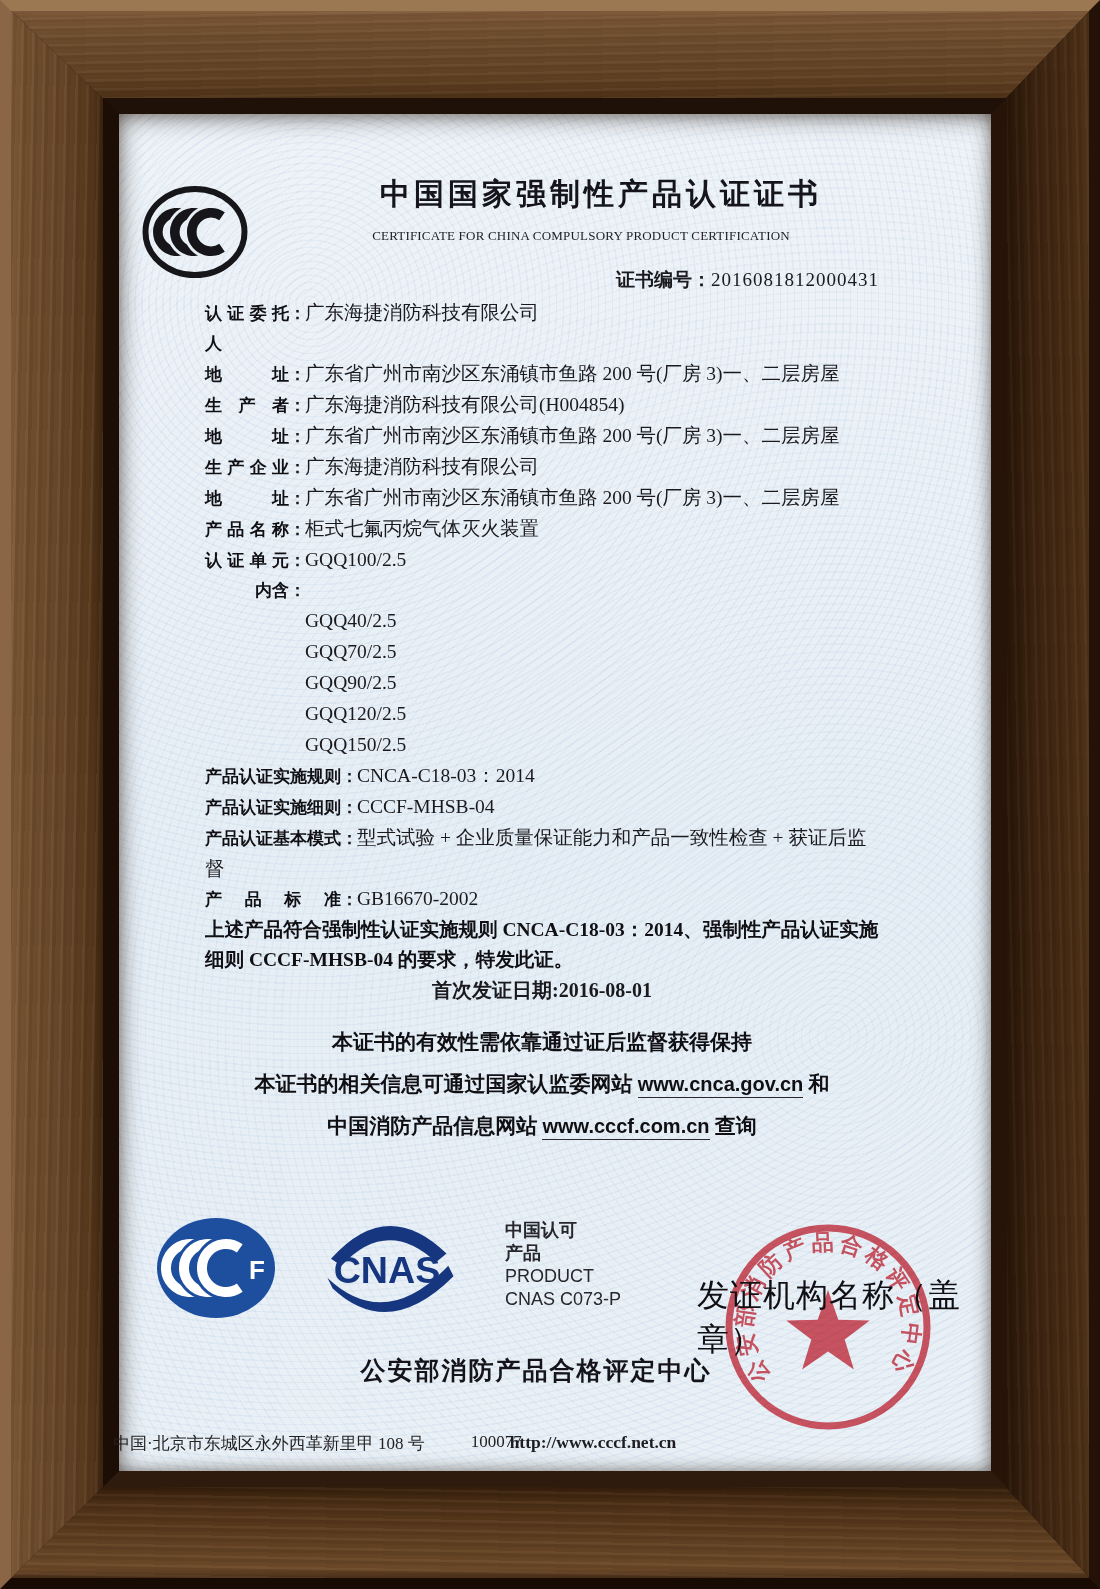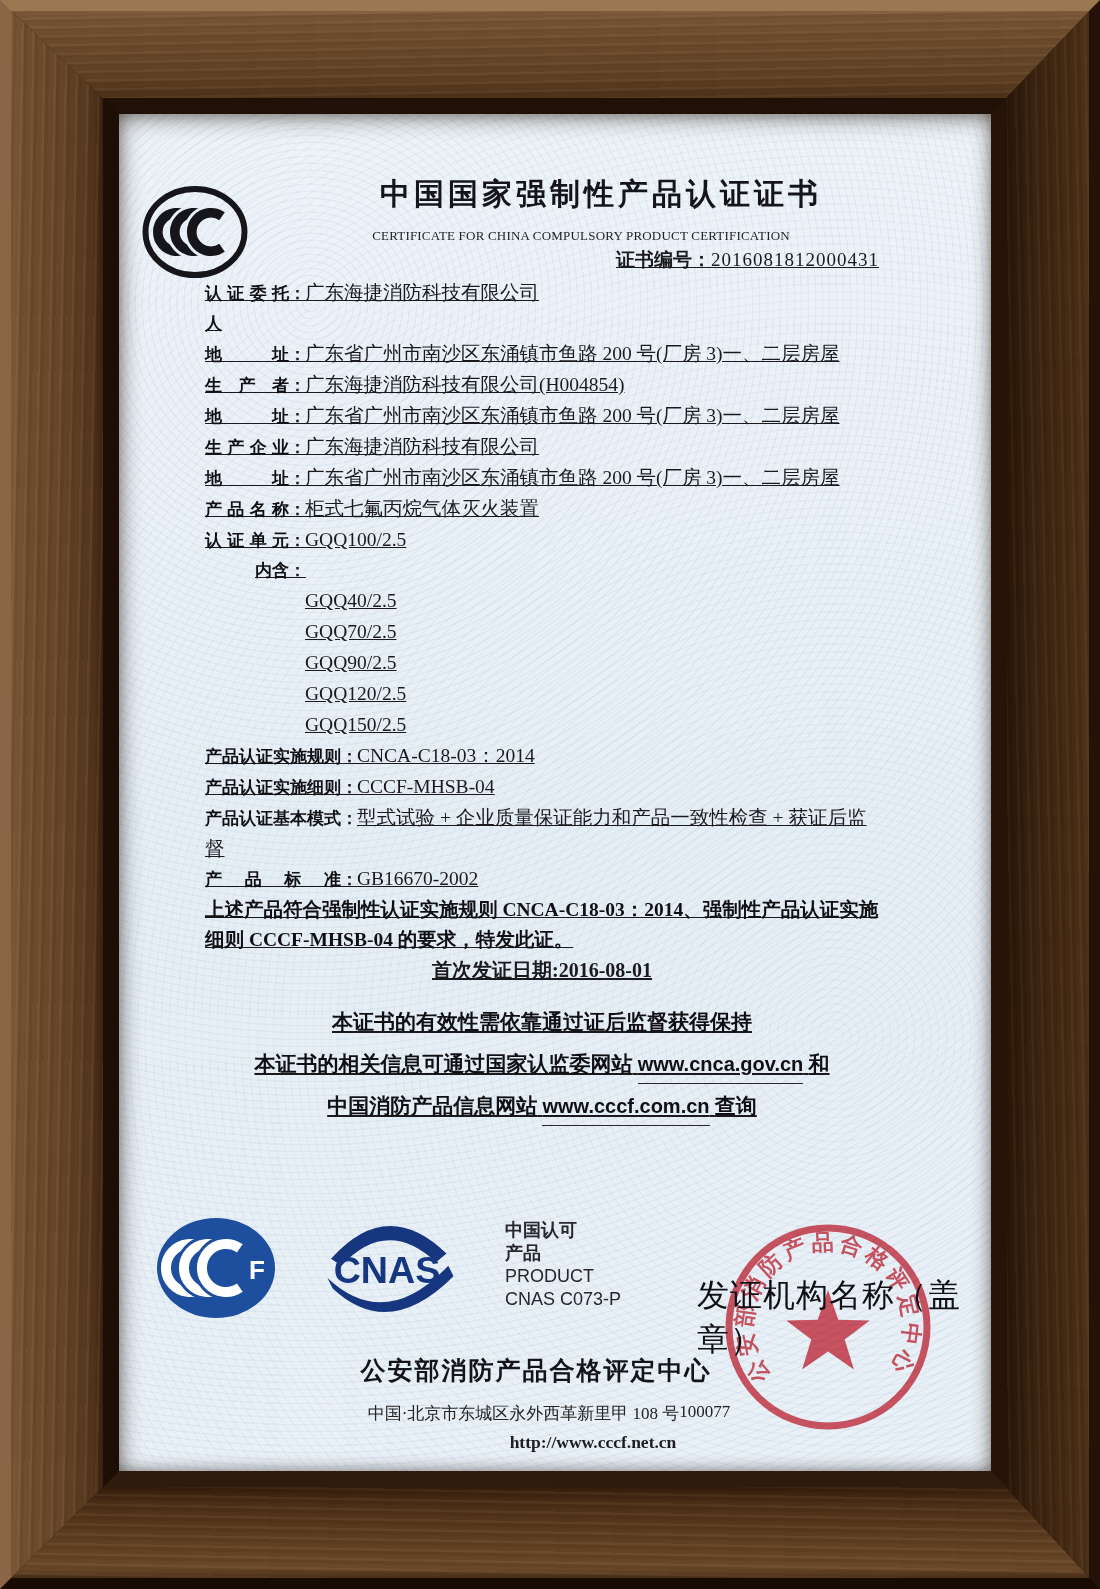--- a/index.html
+++ b/index.html
@@ -47,21 +47,21 @@
       inset 14px 0 22px -12px rgba(35,22,10,.45),
       inset -12px 0 20px -12px rgba(35,22,10,.45);}
   
   .header{position:absolute;left:0;top:30px;width:100%;text-align:center;margin-top:30px;}
   .ccc-logo{position:absolute;left:21px;top:8px;}
   .title-cn{padding-left:92px;font-size:30px;font-weight:bold;letter-spacing:4px;
     font-family:"Liberation Sans","DejaVu Sans",sans-serif;color:#14141a;}
   .title-en{padding-left:52px;margin-top:13px;font-size:13px;letter-spacing:.2px;
     font-family:Liberation Serif, serif;color:#1d1d22;}
   
-  .content{position:absolute;left:86px;top:132px;width:674px;font-size:19.5px;line-height:30px;text-decoration:underline;}
+  .content{position:absolute;left:86px;top:152px;width:674px;font-size:19.5px;line-height:30px;}
   .certno{height:28px;line-height:28px;text-align:right;margin-bottom:4px;}
   .certno .lab{font-weight:bold;font-size:19px;}
   .certno .num{font-size:19px;letter-spacing:1px;}
   .row{display:flex;align-items:baseline;}
   .flabel{font-weight:bold;font-size:17px;width:84px;flex:none;
     text-align:justify;text-align-last:justify;text-justify:inter-character;color:#101014;}
   .colon{font-weight:bold;flex:none;width:16px;font-size:17px;}
   .fvalue{flex:1;}
   .row.wide .flabel{width:136px;}
   .row.nocolon .flabel,.row.nocolon .colon{visibility:hidden;}
@@ -70,33 +70,33 @@
   .row.flow .flabel{display:inline-block;}
   .row.flow .colon{display:inline-block;}
   .row.flow .fvalue{display:inline;}
   .statement{font-weight:bold;font-size:19.5px;color:#101014;}
   .first-issue{text-align:center;font-weight:bold;font-size:20px;}
   .dates-line{display:flex;align-items:baseline;}
   .dates-line .dl{font-weight:bold;}
   .dates-line .dgap{width:26px;flex:none;}
   .notes{margin-top:16px;text-align:center;font-weight:bold;font-size:21px;line-height:42px;color:#101014;}
   .ulink{font-family:"Liberation Sans","DejaVu Sans",sans-serif;font-weight:600;font-size:20px;
-    border-bottom:1.5px solid #2a2a2e;padding-bottom:8px;}
+    border-bottom:1.5px solid #2a2a2e;padding-bottom:2px;}
   
   .accred{position:absolute;left:0;top:1089px;width:100%;height:140px;}
   .cccf-logo{position:absolute;left:36px;top:14px;}
   .cnas-logo{position:absolute;left:198px;top:0;}
   .accred-text{position:absolute;left:386px;top:16px;
     font-family:"Liberation Sans","DejaVu Sans",sans-serif;font-size:18px;line-height:23px;color:#26262c;}
   .accred-text .b{font-weight:bold;}
   .org-line{position:absolute;left:0;top:1240px;width:100%;text-align:center;
     transform:translateX(-19px);font-weight:bold;font-size:25px;letter-spacing:2px;
     font-family:"Liberation Sans","DejaVu Sans",sans-serif;color:#14141a;}
-  .addr-line{position:absolute;left:0;top:1288px;width:100%;display:flex;justify-content:center;
-    transform:translateX(-6px);font-size:17px;color:#222;}
+  .addr-line{position:absolute;left:0;top:1318px;width:100%;display:flex;justify-content:flex-start;
+    gap:46px;transform:translateX(-6px);font-size:17px;color:#222;}
   .url-line{position:absolute;left:0;top:1318px;width:100%;text-align:center;font-size:17.5px;font-weight:bold;color:#1c1c22;margin-left:38px;}
   .stamp{position:absolute;left:594px;top:1098px;opacity:.88;mix-blend-mode:multiply;}
   .stamp-hint{position:absolute;left:578px;top:1160px;font-weight:normal;font-size:32px;
     letter-spacing:1px;color:#101014;z-index:5;}
 </style>
 </head>
 <body>
 
 <div class="wood wood-top"></div>
 <div class="wood wood-bottom"></div>

